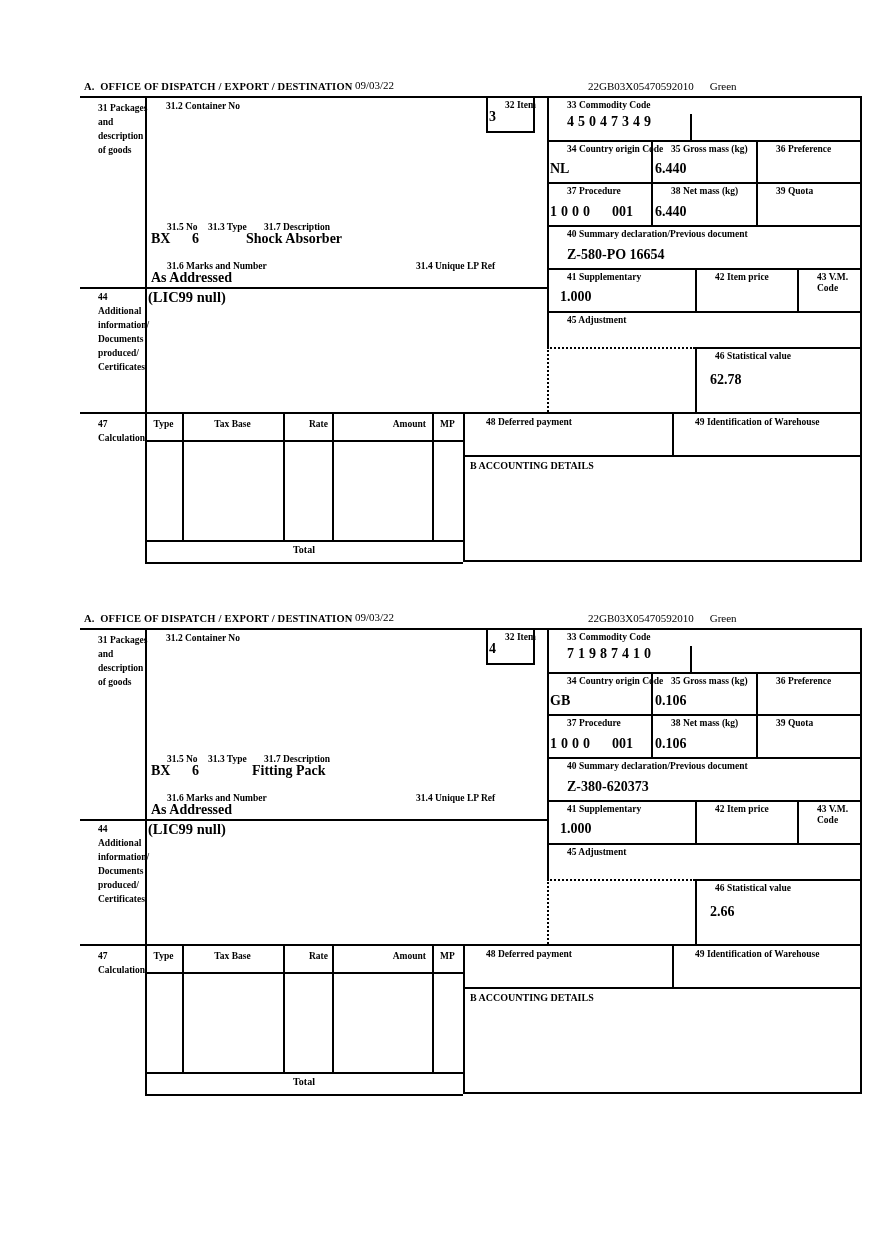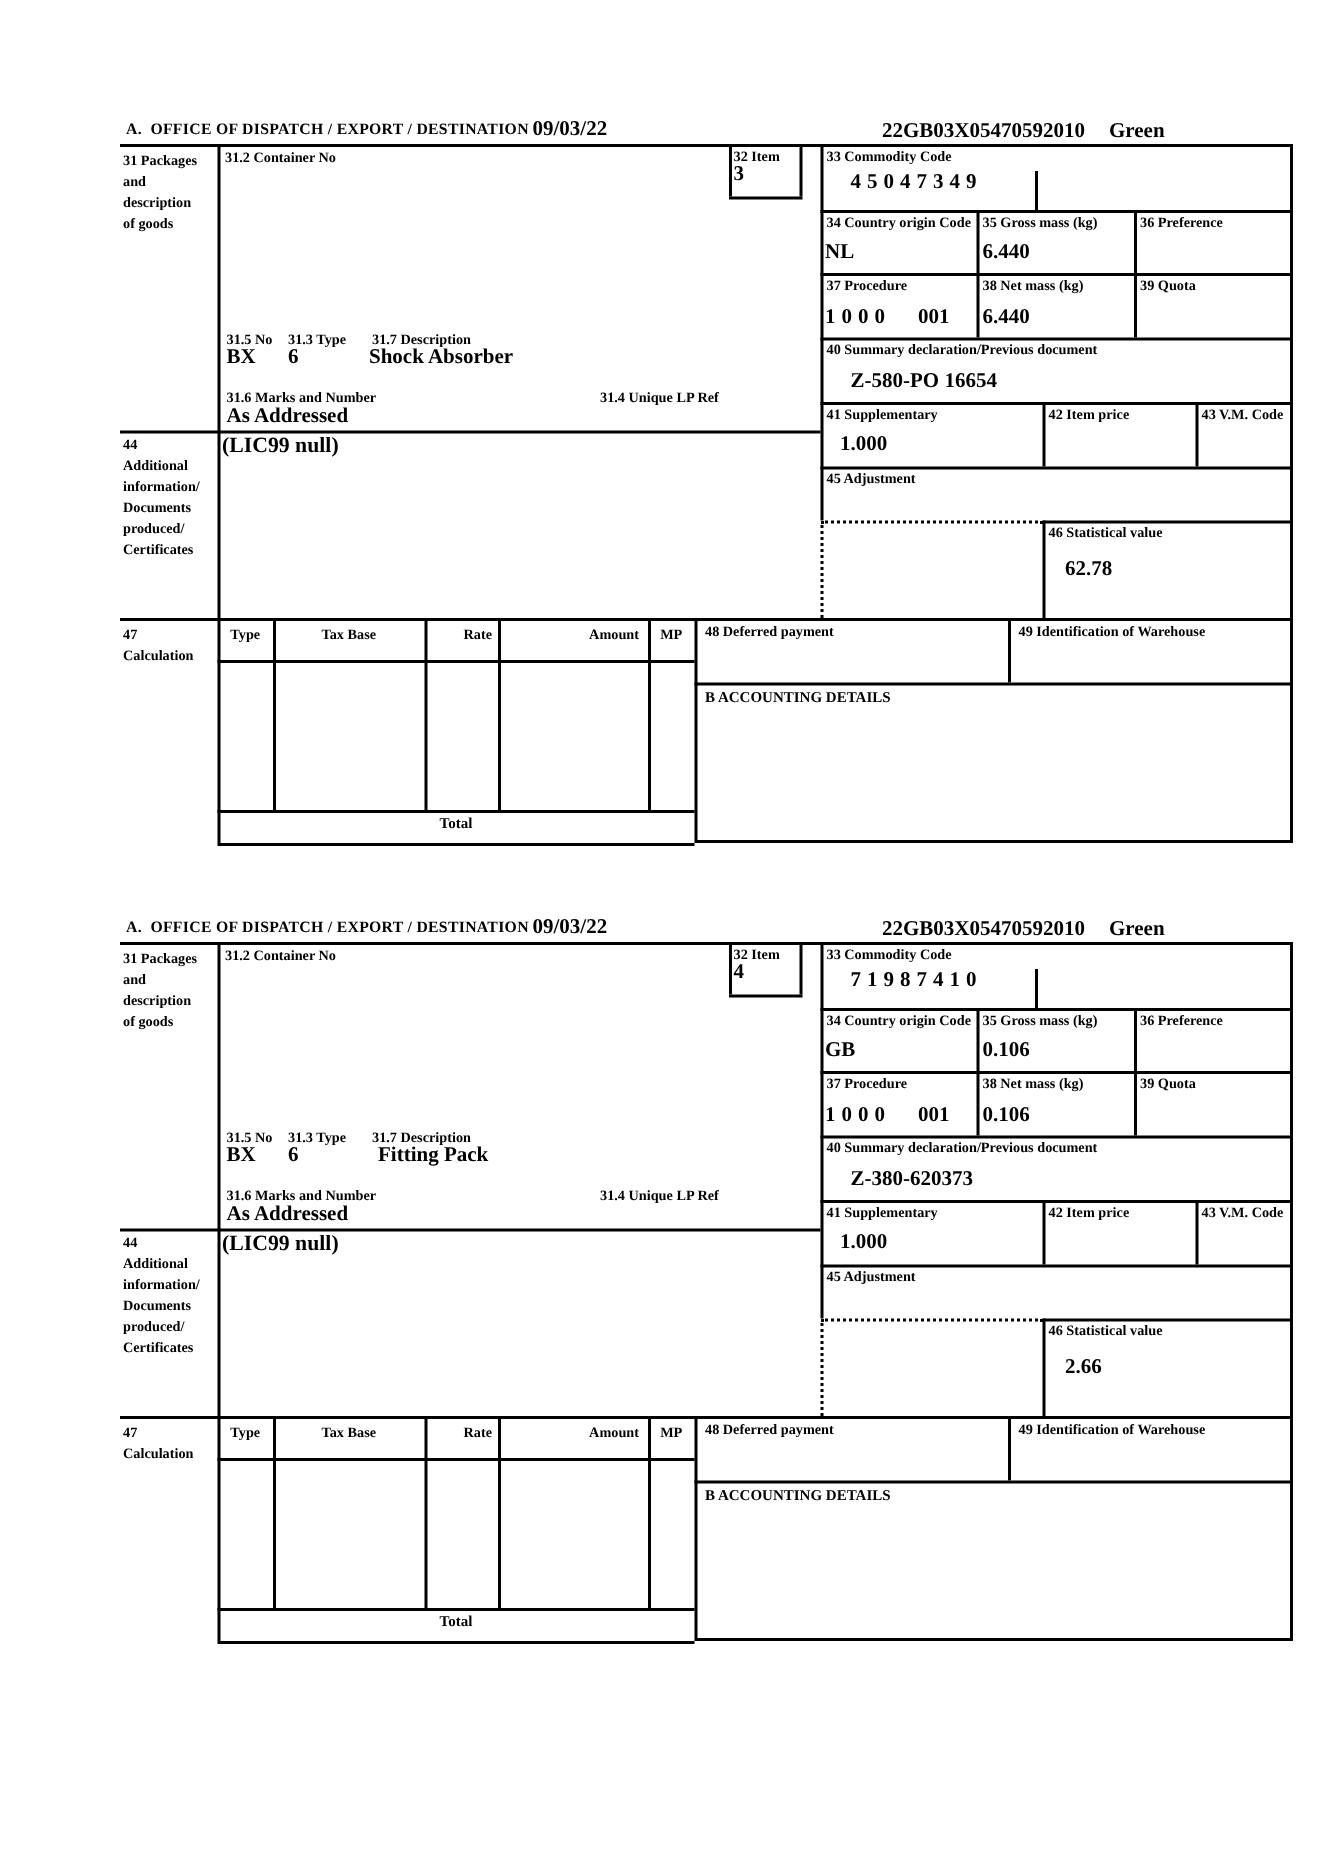--- a/index.html
+++ b/index.html
@@ -5,26 +5,26 @@
 <style>
   html,body{margin:0;padding:0;background:#ffffff;}
   #page{position:relative;width:882px;height:1250px;background:#ffffff;overflow:hidden;
         font-family:"Liberation Serif","DejaVu Serif",serif;color:#000;}
   .form{position:absolute;left:80px;width:782px;height:494px;}
   .hl,.vl{position:absolute;background:#000;}
   .hl{height:2px;}
   .vl{width:2px;}
   .dh{position:absolute;height:0;border-top:2px dotted #000;}
   .dv{position:absolute;width:0;border-left:2px dotted #000;}
-  .lbl{position:absolute;font-size:9.5px;font-weight:bold;line-height:11px;white-space:pre-line;}
+  .lbl{position:absolute;font-size:9.5px;font-weight:bold;line-height:11px;white-space:pre-line;margin-left:16px;}
   .blk{line-height:14px;}
   .val{position:absolute;font-size:14px;font-weight:bold;white-space:pre;}
   .sp{letter-spacing:4px;}
   .office{position:absolute;font-size:10.5px;font-weight:bold;letter-spacing:.2px;white-space:pre;}
-  .big{position:absolute;font-size:14px;font-weight:bold;white-space:pre;}
+  .big{position:absolute;font-size:11px;font-weight:normal;white-space:pre;}
   .colh{position:absolute;top:341px;font-size:9.5px;font-weight:bold;}
   .small-bold{position:absolute;font-size:10px;font-weight:bold;}
 </style>
 </head>
 <body>
 
 <div id="page">
   <div class="form" style="top: 78px;">
 
     <div class="office" style="left:4px;top:3px">A.  OFFICE OF DISPATCH / EXPORT / DESTINATION</div>

